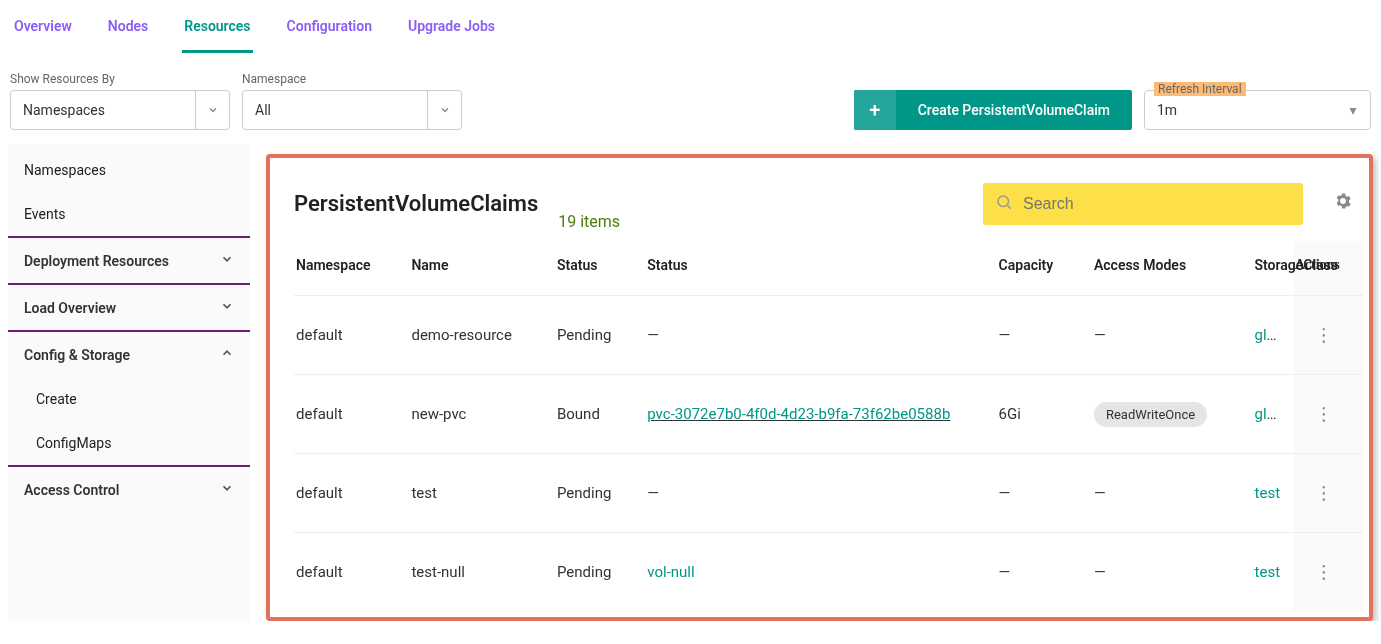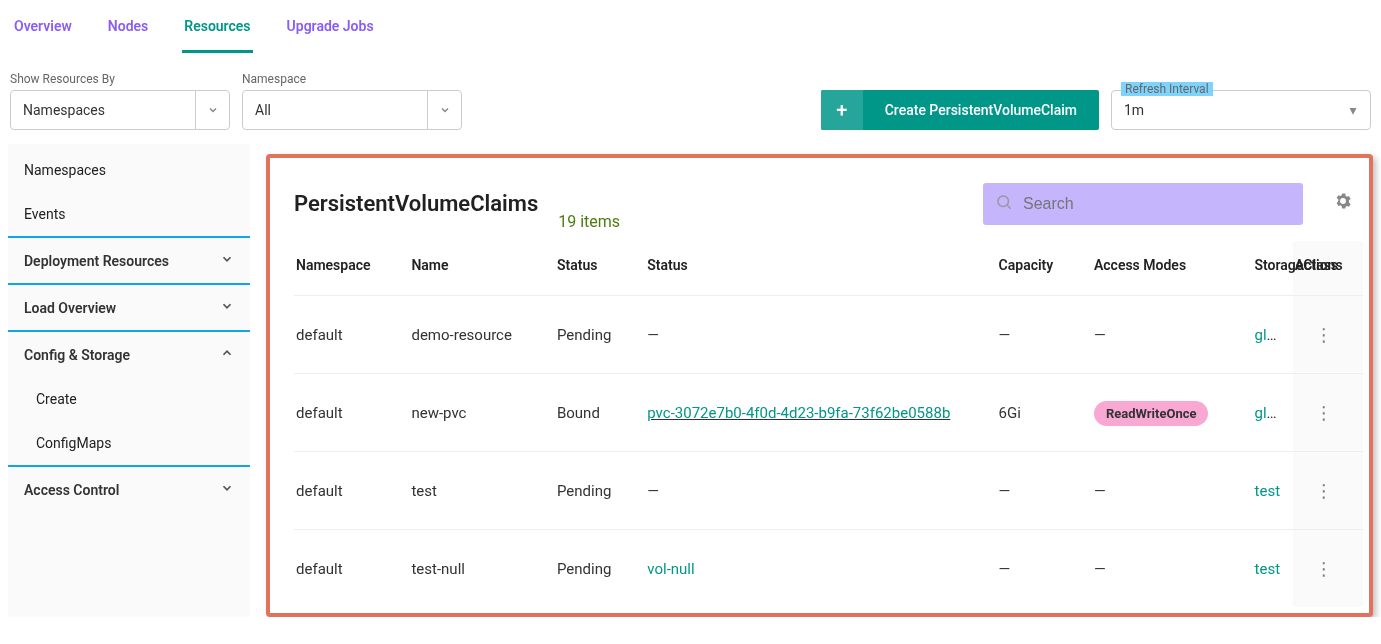--- a/index.html
+++ b/index.html
@@ -67,21 +67,21 @@
   
   .main { display: flex; gap: 0; padding: 0 8px 0 8px; }
 
   .sidebar {
     width: 242px; background: #fafafa; padding-top: 4px;
   }
   .side-item, .side-header {
     padding: 14px 16px; font-size: 14px; cursor: pointer;
     display:flex; align-items:center; justify-content:space-between;
   }
-  .side-header { font-weight: 600; color: #333; border-top: 2px solid #0ea5e9; }
+  .side-header { font-weight: 600; color: #333; border-top: 2px solid #701a75; }
   .side-sub { padding-left: 28px; }
   .side-sub.active {
     background: #e0f2f1; color: #009688; border-left: 3px solid #009688;
     padding-left: 25px;
   }
   .chev { color:#555; }
 
   .content-wrap {
     flex:1; padding: 10px 0 0 16px; position: relative;
   }
@@ -94,65 +94,67 @@
   }
 
   .panel-head {
     display:flex; align-items:center; gap:20px; margin-bottom: 10px;
   }
   .panel-title { font-size: 22px; font-weight: 600; }
   .panel-count { color:#4d7c0f; font-size: 16px; margin-top: 36px; }
   .panel-head .spacer { flex:1; }
   .search-box {
     display:flex; align-items:center; gap:8px;
-    background:#c4b5fd; border-radius:3px; height:42px; width:320px; padding:0 12px;
+    background:#fde047; border-radius:3px; height:42px; width:320px; padding:0 12px;
     color:#888;
   }
   .search-box input {
     border:none; background:transparent; outline:none; font-size:16px; width:100%; color:#555;
   }
   .gear { color:#888; font-size:20px; padding:0 10px; cursor:pointer; }
 
   table.data {
     width: 100%; border-collapse: collapse; table-layout: fixed;
   }
   table.data th {
     text-align:left; font-weight:600; font-size:14px; padding: 16px 10px 22px 2px;
     color:#222;
   }
   table.data td {
     padding: 28px 10px 28px 2px; border-top:1px solid #eee; font-size:15px; color:#333;
     white-space: nowrap; overflow: hidden; text-overflow: ellipsis;
   }
   .link { color:#009688; cursor:pointer; }
   .chip {
-    background:#f9a8d4; border-radius: 14px; padding:5px 12px; font-size:13px; color:#333;font-weight:bold;
+    background:#e5e5e5; border-radius: 14px; padding:5px 12px; font-size:13px; color:#333;
   }
   .actions-col {
     background:#fafafa;
+    font-family:Liberation Serif, serif;
   }
   th.actions-col, td.actions-col { text-align:center; }
   .kebab { color:#777; cursor:pointer; font-size:18px; letter-spacing:0; }
 
   .col-ns { width: 115px; }
   .col-name { width: 145px; }
   .col-status { width: 90px; }
   .col-vol { width: 350px; }
   .col-cap { width: 95px; }
   .col-am { width: 160px; }
   .col-sc { width: 40px; }
   .col-act { width: 70px; }
 </style>
 </head>
 <body>
 
 <div class="top-tabs" id="top-tabs">
     <div class="top-tab">Overview</div>
     <div class="top-tab">Nodes</div>
     <div class="top-tab active">Resources</div>
+    <div class="top-tab">Configuration</div>
     <div class="top-tab">Upgrade Jobs</div>
   </div>
 
 <div class="filter-bar">
   <div class="form-group">
     <span class="form-label">Show Resources By</span>
     <div class="select" style="width:220px">
       <span class="select-value">Namespaces</span>
       <span class="select-caret">
         <svg width="12" height="12" viewBox="0 0 24 24" fill="none" stroke="currentColor" stroke-width="3">
@@ -174,22 +176,22 @@
   </div>
 
   <div class="spacer"></div>
 
   <div class="create-btn">
     <div class="plus">+</div>
     <div class="label">Create PersistentVolumeClaim</div>
   </div>
 
   <div class="form-group" style="position:relative">
-    <span class="form-label" style="position:absolute; top:-8px; left:10px; background:#7dd3fc; padding:0 4px;">Refresh Interval</span>
-    <div class="select no-split" style="width:260px">
+    <span class="form-label" style="position:absolute; top:-8px; left:10px; background:#fdba74; padding:0 4px;">Refresh Interval</span>
+    <div class="select no-split" style="width:227px">
       <span class="select-value">1m</span>
       <span class="select-caret">▾</span>
     </div>
   </div>
 </div>
 
 <div class="main">
   <div class="sidebar" id="sidebar">
       <div class="side-item">Namespaces</div>
       <div class="side-item">Events</div>

